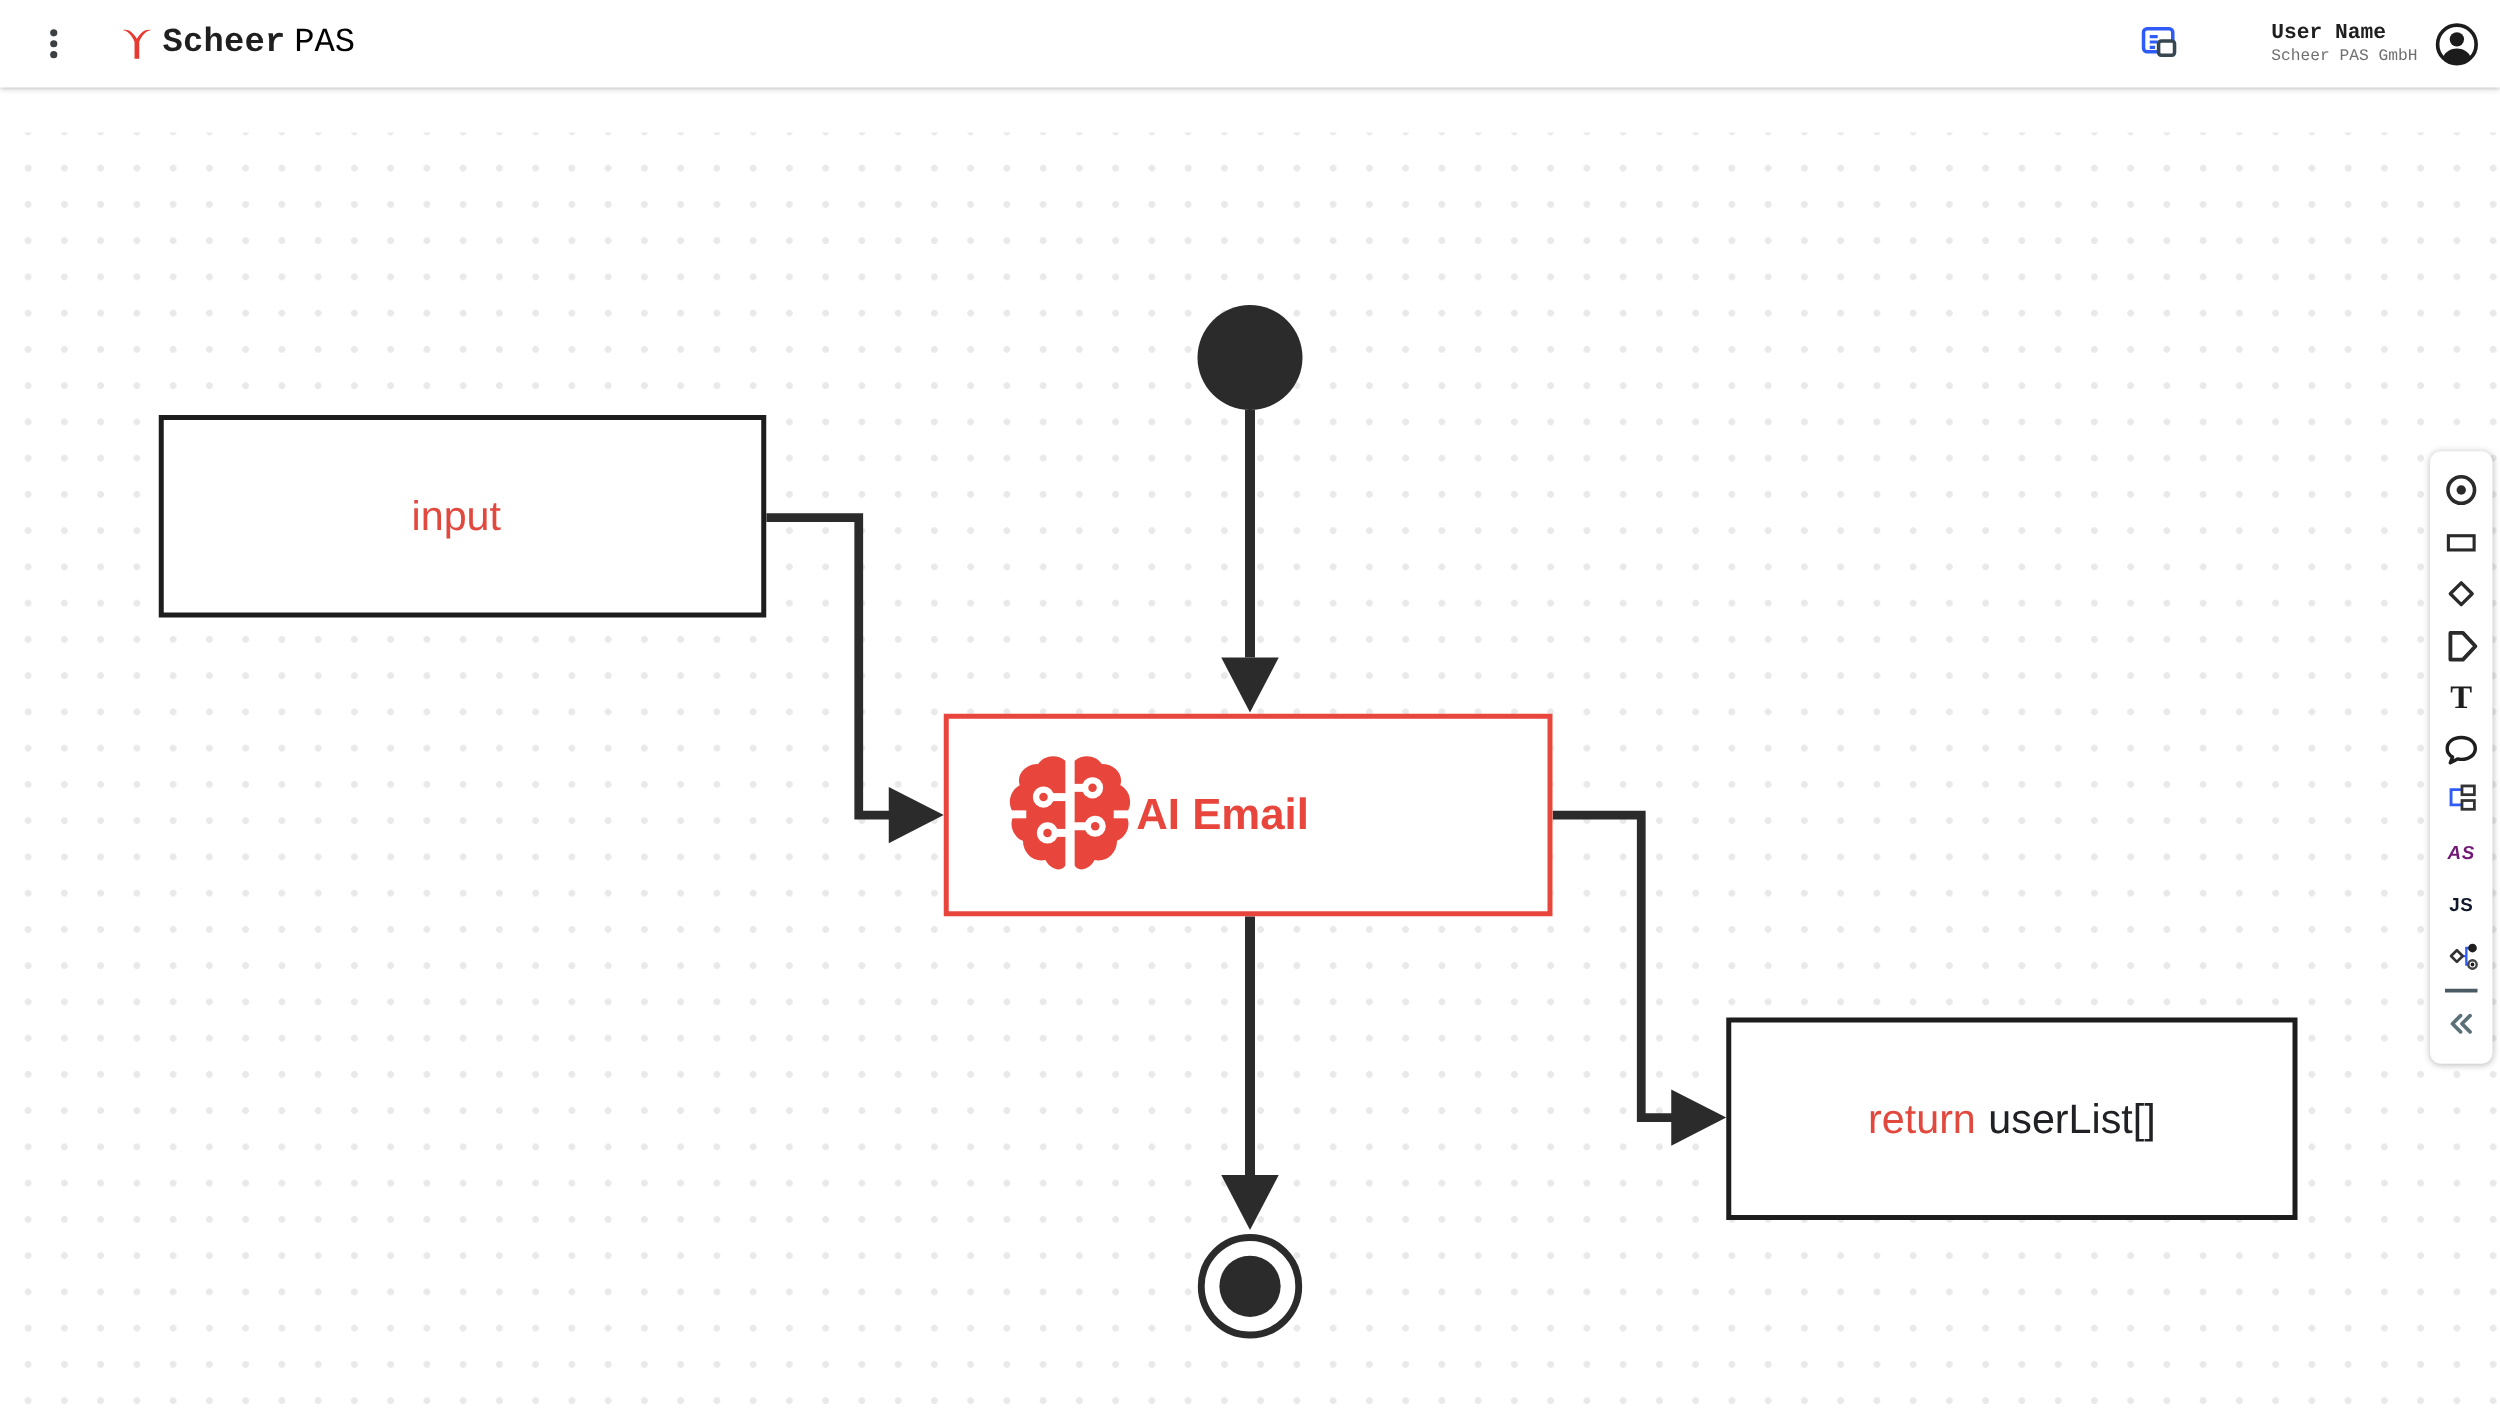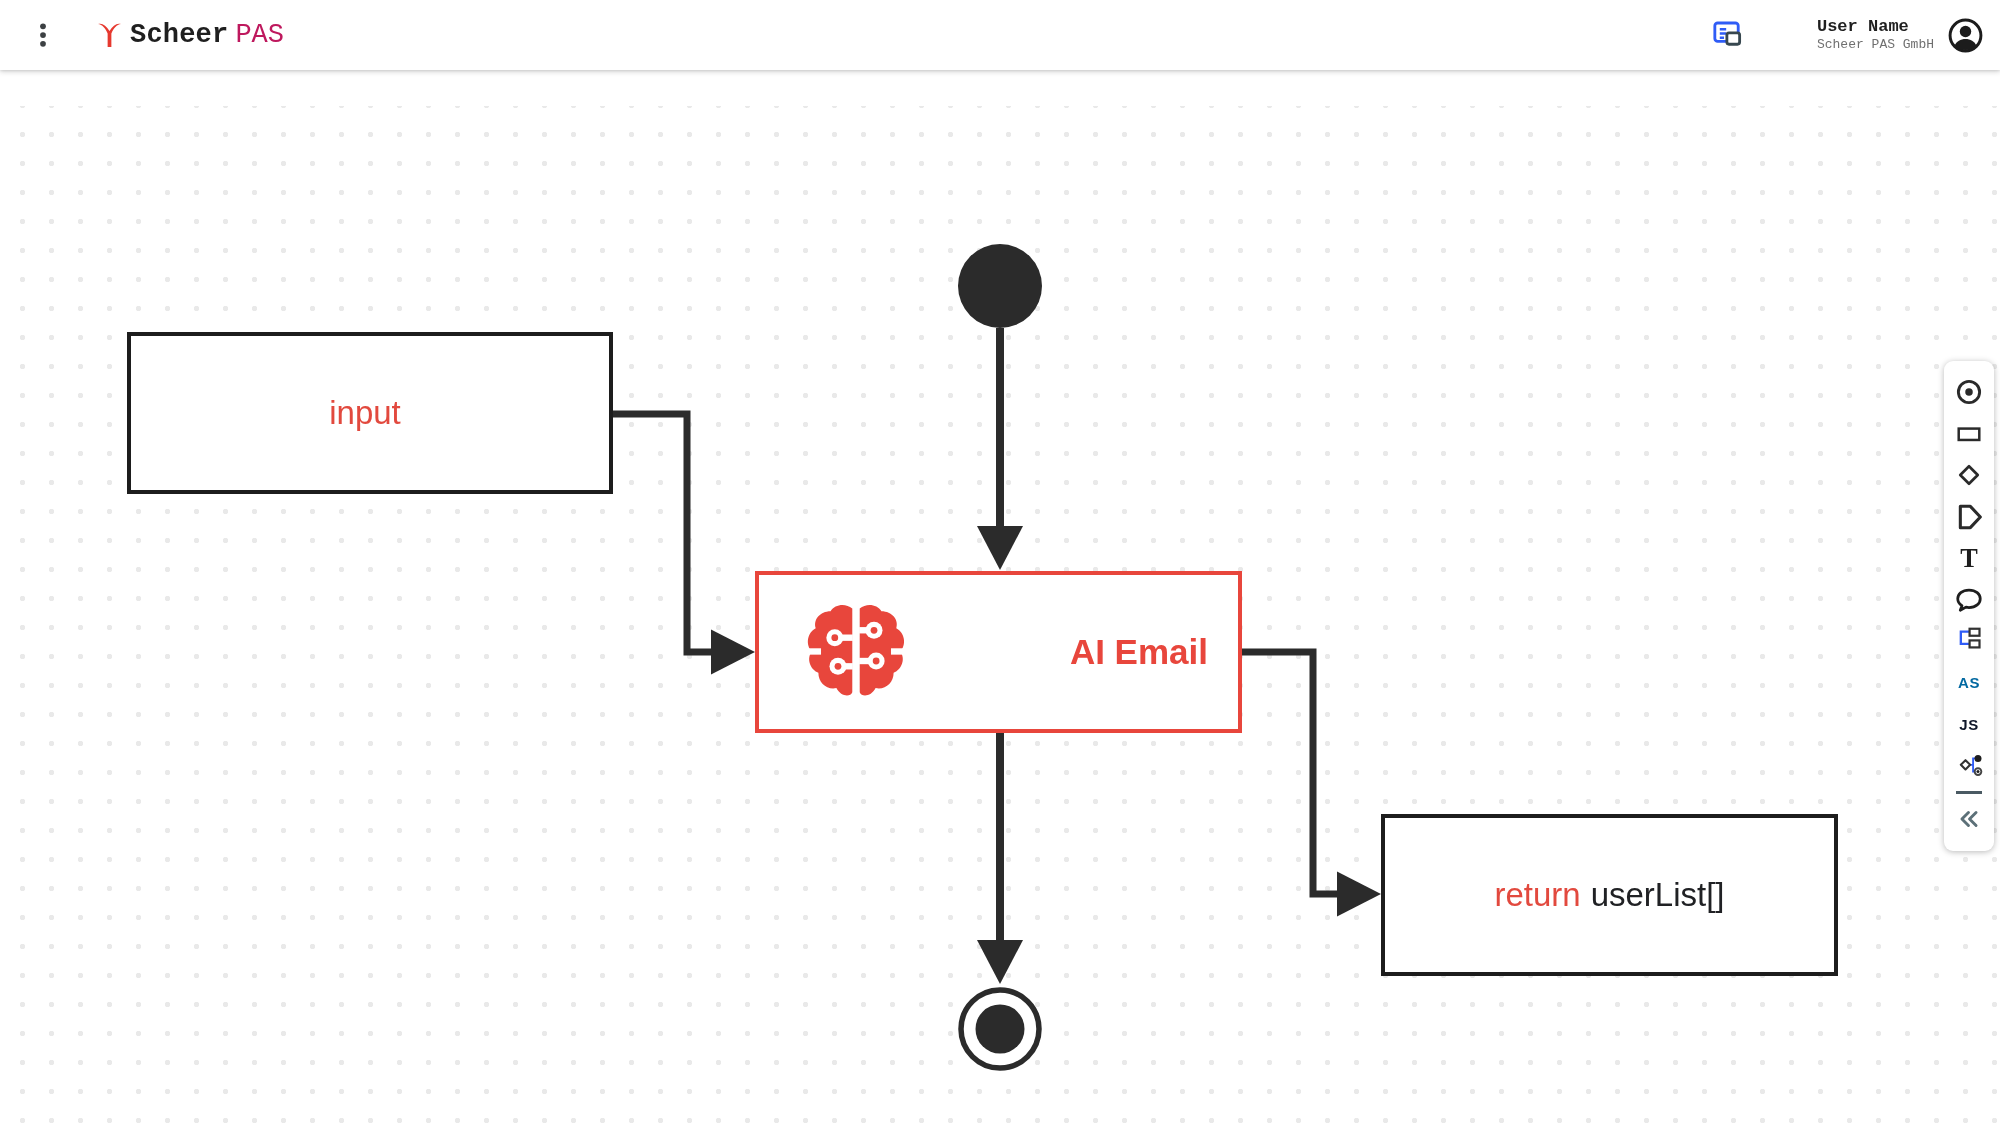--- a/index.html
+++ b/index.html
@@ -11,21 +11,21 @@
   header {
     position:relative; z-index:10; height:70px; background:#fff;
     display:flex; align-items:center; padding:0 16px;
     box-shadow:0 2px 5px rgba(0,0,0,0.16), 0 1px 2px rgba(0,0,0,0.08);
     font-family:Liberation Mono, monospace;
   }
   .icon-btn { background:none; border:none; cursor:pointer; display:flex; align-items:center; justify-content:center; }
   .kebab { margin-left:12px; }
   .brand { display:flex; align-items:center; margin-left:38px; }
   .brand-bold { font-size:27px; font-weight:700; color:#1f1f1f; margin-left:7px; letter-spacing:.2px; }
-  .brand-light { font-size:27px; font-weight:400; color:#be185d; margin-left:7px;text-align:right; }
+  .brand-light { font-size:27px; font-weight:400; color:#000000; margin-left:7px;text-align:right; }
   .header-right { margin-left:auto; display:flex; align-items:center; }
   .logs-btn { margin-right:68px; }
   .user-info { margin-right:13px; line-height:1.2; }
   .user-name { font-size:17px; font-weight:700; color:#1f1f1f; }
   .user-company { font-size:13px; color:#6f6f6f; }
 
   
   .canvas {
     position:relative; width:2000px; height:1061px; background:#fff;
     background-image:radial-gradient(circle, #e9e9e9 2.4px, rgba(233,233,233,0) 3px);
@@ -35,32 +35,32 @@
 
   .dbox {
     position:absolute; background:#fff; display:flex; align-items:center; justify-content:center;
     font-size:33px; color:#202124;
   }
   .input-box  { left:127px;  top:226px; width:486px; height:162px; border:4px solid #1d1d1d; }
   .return-box { left:1381px; top:708px; width:457px; height:162px; border:4px solid #1d1d1d; }
   .ai-box     { left:755px;  top:465px; width:487px; height:162px; border:4px solid #e8463c; justify-content:flex-start; }
   .kw { color:#e2493e; margin-right:10px; }
   .brain-wrap { margin-left:44px; display:flex; align-items:center; }
-  .ai-label { flex:1; text-align:right; font-size:35px; font-weight:700; color:#e8463c; line-height:1.16; padding-right:30px; }
+  .ai-label { flex:1; text-align:left; font-size:35px; font-weight:700; color:#e8463c; line-height:1.16; padding-right:30px; }
 
   
   .toolbar {
     position:absolute; left:1944px; top:255px; width:50px; height:490px;
     background:#fff; border-radius:9px; box-shadow:0 1px 6px rgba(0,0,0,0.28);
     display:flex; flex-direction:column; align-items:center; justify-content:space-evenly;
     padding:6px 0;
   }
   .tool-btn { background:none; border:none; cursor:pointer; display:flex; align-items:center; justify-content:center; height:32px; width:44px; }
   .tool-text { font-size:15px; font-weight:800; letter-spacing:.5px; }
-  .as-color { color:#0369a1; }
+  .as-color { color:#701a75;font-style:italic; }
   .js-color { color:#0f172a; }
   .tb-divider { width:26px; border-top:3px solid #4a5a63; }
 </style>
 </head>
 <body>
 
 <div class="app">
 
   <header>
     <button class="icon-btn kebab">

